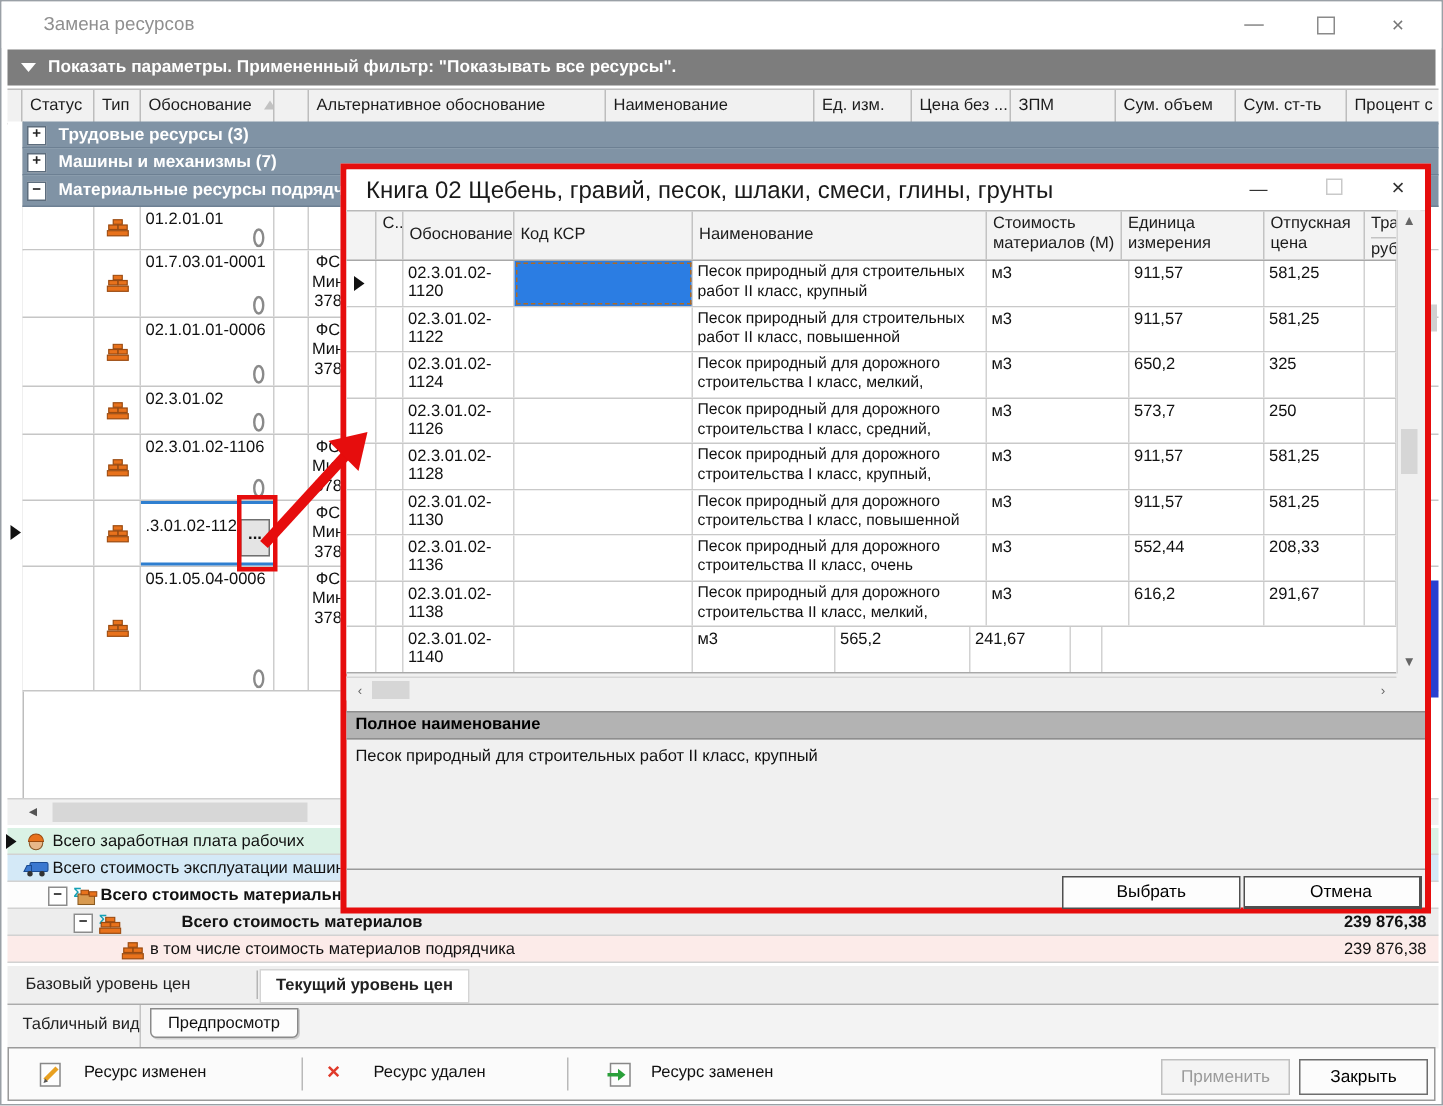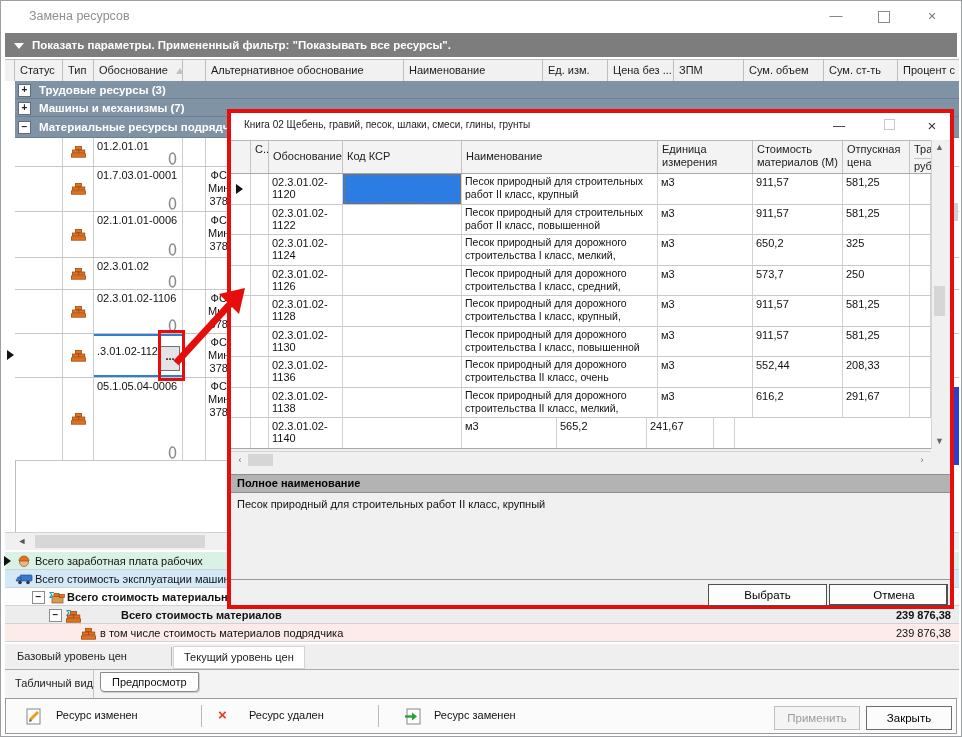--- a/index.html
+++ b/index.html
@@ -38,37 +38,37 @@
   .bluesliver{position:absolute;left:953px;top:386px;width:5px;height:78px;background:#2a3fd0;z-index:2;}
   
   .srow{position:absolute;left:4px;width:954px;height:18px;box-sizing:border-box;border-bottom:1px solid #d2d2d2;line-height:18px;white-space:nowrap;}
   .srow .val{position:absolute;right:8px;top:0;}
   .sico{position:absolute;top:2px;}
   .spm{position:absolute;top:3px;width:11px;height:11px;background:#fff;border:1px solid #8c8c8c;color:#222;font-size:10px;line-height:9px;text-align:center;}
   .sigma{position:absolute;color:#14a0b4;font-weight:bold;font-size:9px;}
   
   .pricetabs{position:absolute;left:4px;top:643px;width:954px;height:25px;background:#efefef;}
   .ptab{position:absolute;top:2px;height:21px;line-height:21px;padding:0 10px;color:#222;}
-  .ptab.active{background:#fff;border:1px solid #d4d4d4;}
+  .ptab.active{background:#fff;border:1px solid #d4d4d4;font-weight:bold;}
   .pdiv{position:absolute;left:166px;top:3px;width:1px;height:19px;background:#b5b5b5;}
   .viewtabs{position:absolute;left:4px;top:668px;width:954px;height:29px;border-top:1px solid #ababab;background:#f3f3f3;}
   .vtab1{position:absolute;left:10px;top:7px;color:#222;}
   .vtab2{position:absolute;left:95px;top:2px;background:#fdfdfd;border:1px solid #8a8a8a;border-radius:0 0 4px 4px;padding:3px 11px;box-shadow:1px 1px 0 #cfcfcf;}
   .vdiv{position:absolute;left:88px;top:0px;width:1px;height:28px;background:#c4c4c4;}
   
   .legend{position:absolute;left:4px;top:697px;width:952px;height:36px;box-sizing:border-box;border:1px solid #9a9a9a;background:#fbfbfb;}
   .litem{position:absolute;top:10px;white-space:nowrap;color:#111;}
   .lsep{position:absolute;top:6px;width:1px;height:22px;background:#b9b9b9;}
   .fbtn{position:absolute;top:7px;width:86px;height:24px;box-sizing:border-box;text-align:center;line-height:22px;font-size:11.5px;}
   .fbtn.apply{left:768px;background:#f4f4f4;border:1px solid #c0c0c0;color:#9b9b9b;}
   .fbtn.closeb{left:860px;background:#fcfcfc;border:1px solid #6d6d6d;color:#000;}
   
   .dialog{position:absolute;left:226px;top:108px;width:727px;height:500px;box-sizing:border-box;border:4px solid #e60d0d;background:#f0f0f0;z-index:5;}
   .dtitle{position:absolute;left:0;top:0;width:719px;height:27px;background:#fff;border-bottom:1px solid #e2e2e2;}
-  .dtitle .t{position:absolute;left:13px;top:6px;color:#1a1a1a;font-size:10px;white-space:nowrap;}
+  .dtitle .t{position:absolute;left:13px;top:6px;color:#1a1a1a;font-size:16px;white-space:nowrap;}
   .dwbtn{position:absolute;top:3px;width:26px;height:20px;text-align:center;line-height:20px;color:#333;font-size:12px;}
   .dwbtn.min{left:595px;} .dwbtn.max{left:645px;color:#c6c6c6;} .dwbtn.cls{left:688px;font-size:15px;}
   .dsq{display:inline-block;width:9px;height:9px;border:1px solid #c9c9c9;}
   .dhead{position:absolute;left:0;top:27px;width:700px;height:34px;display:flex;background:#f3f3f3;border-top:1px solid #b9b9b9;border-bottom:1px solid #a8a8a8;box-sizing:border-box;}
   .dh{box-sizing:border-box;border-right:1px solid #c3c3c3;padding:2px 0 0 4px;font-size:11px;color:#1c1c1c;overflow:hidden;line-height:13px;}
   .dc0{width:20px;} .dc1{width:18px;} .dc2{width:74px;} .dc3{width:119px;} .dc4{width:196px;} .dc5{width:95px;} .dc6{width:90px;} .dc7{width:67px;} .dc8{width:21px;border-right:none;}
   .tra2{border-top:1px solid #c3c3c3;margin-top:2px;padding-top:1px;}
   .drow{position:absolute;left:0;width:700px;height:30.5px;display:flex;background:#fff;box-sizing:border-box;border-bottom:1px solid #c9c9c9;}
   .dcell{box-sizing:border-box;border-right:1px solid #d2d2d2;position:relative;overflow:hidden;padding:2px 3px 0 3px;}
   .dcell.name{font-size:10.5px;line-height:13px;padding-top:1px;}
@@ -408,22 +408,22 @@
       <span class="dwbtn max"><span class="dsq"></span></span>
       <span class="dwbtn cls">×</span>
     </div>
 
     <div class="dhead">
       <div class="dh dc0"></div>
       <div class="dh dc1">С..</div>
       <div class="dh dc2" style="padding-top:9px">Обоснование</div>
       <div class="dh dc3" style="padding-top:9px">Код КСР</div>
       <div class="dh dc4" style="padding-top:9px">Наименование</div>
+      <div class="dh dc6">Стоимость материалов (М)</div>
       <div class="dh dc5">Единица измерения</div>
-      <div class="dh dc6">Стоимость материалов (М)</div>
       <div class="dh dc7">Отпускная цена</div>
       <div class="dh dc8"><span>Тра</span><div class="tra2">руб</div></div>
     </div>
 
     <div class="drow" style="top:61px">
       <div class="dcell dc0">
           <div class="dmark"></div>
         </div>
       <div class="dcell dc1"></div>
       <div class="dcell dc2">02.3.01.02-1120</div>

